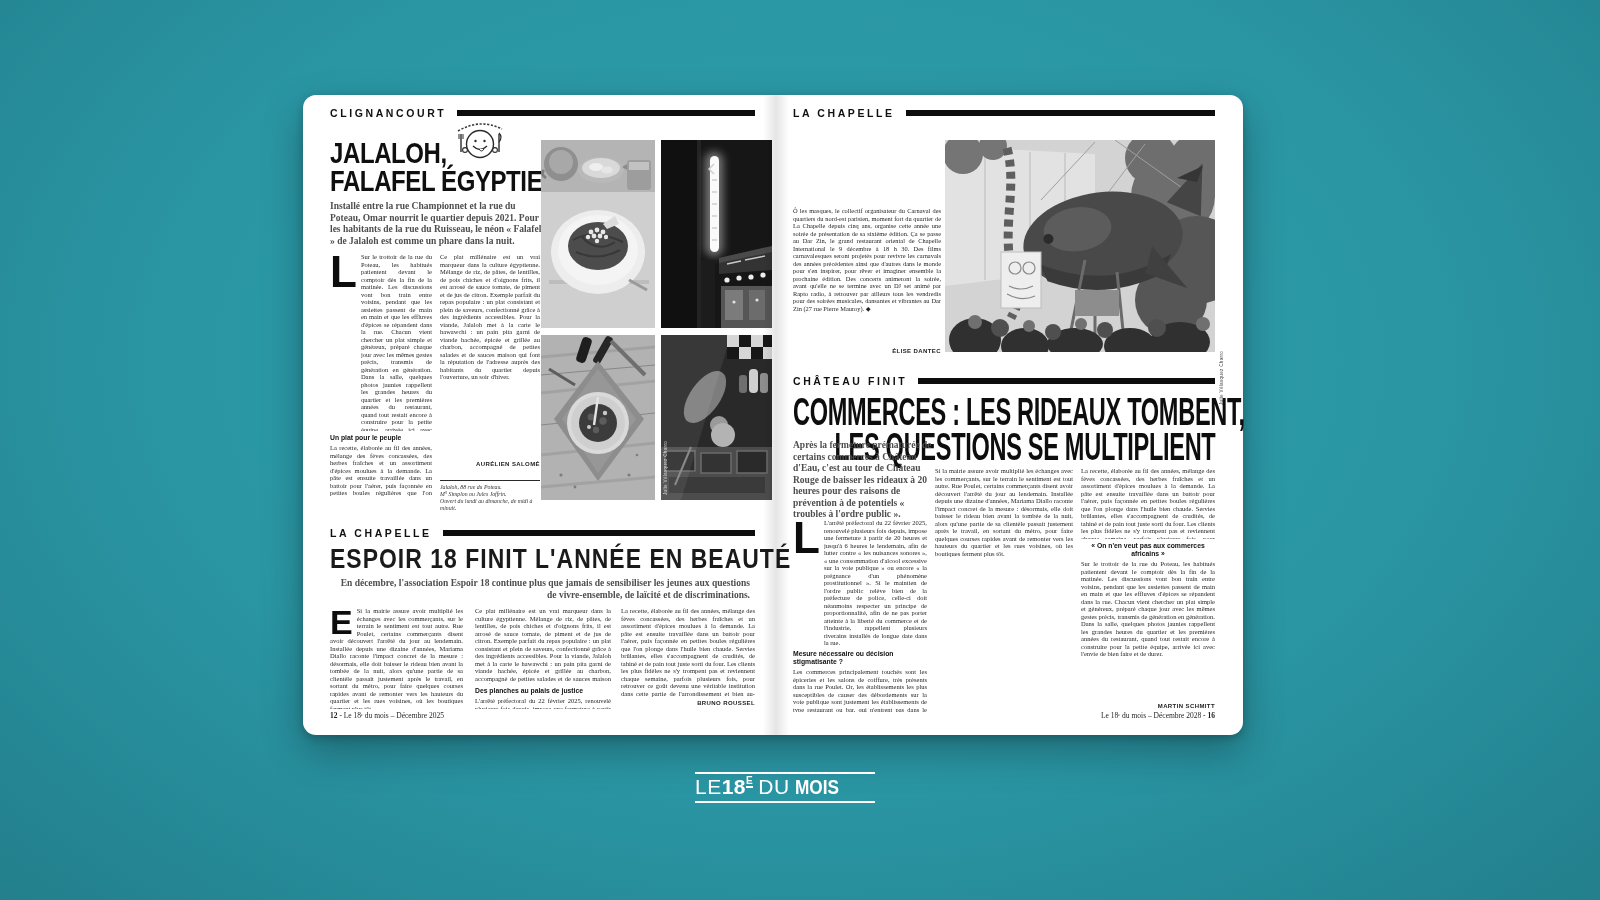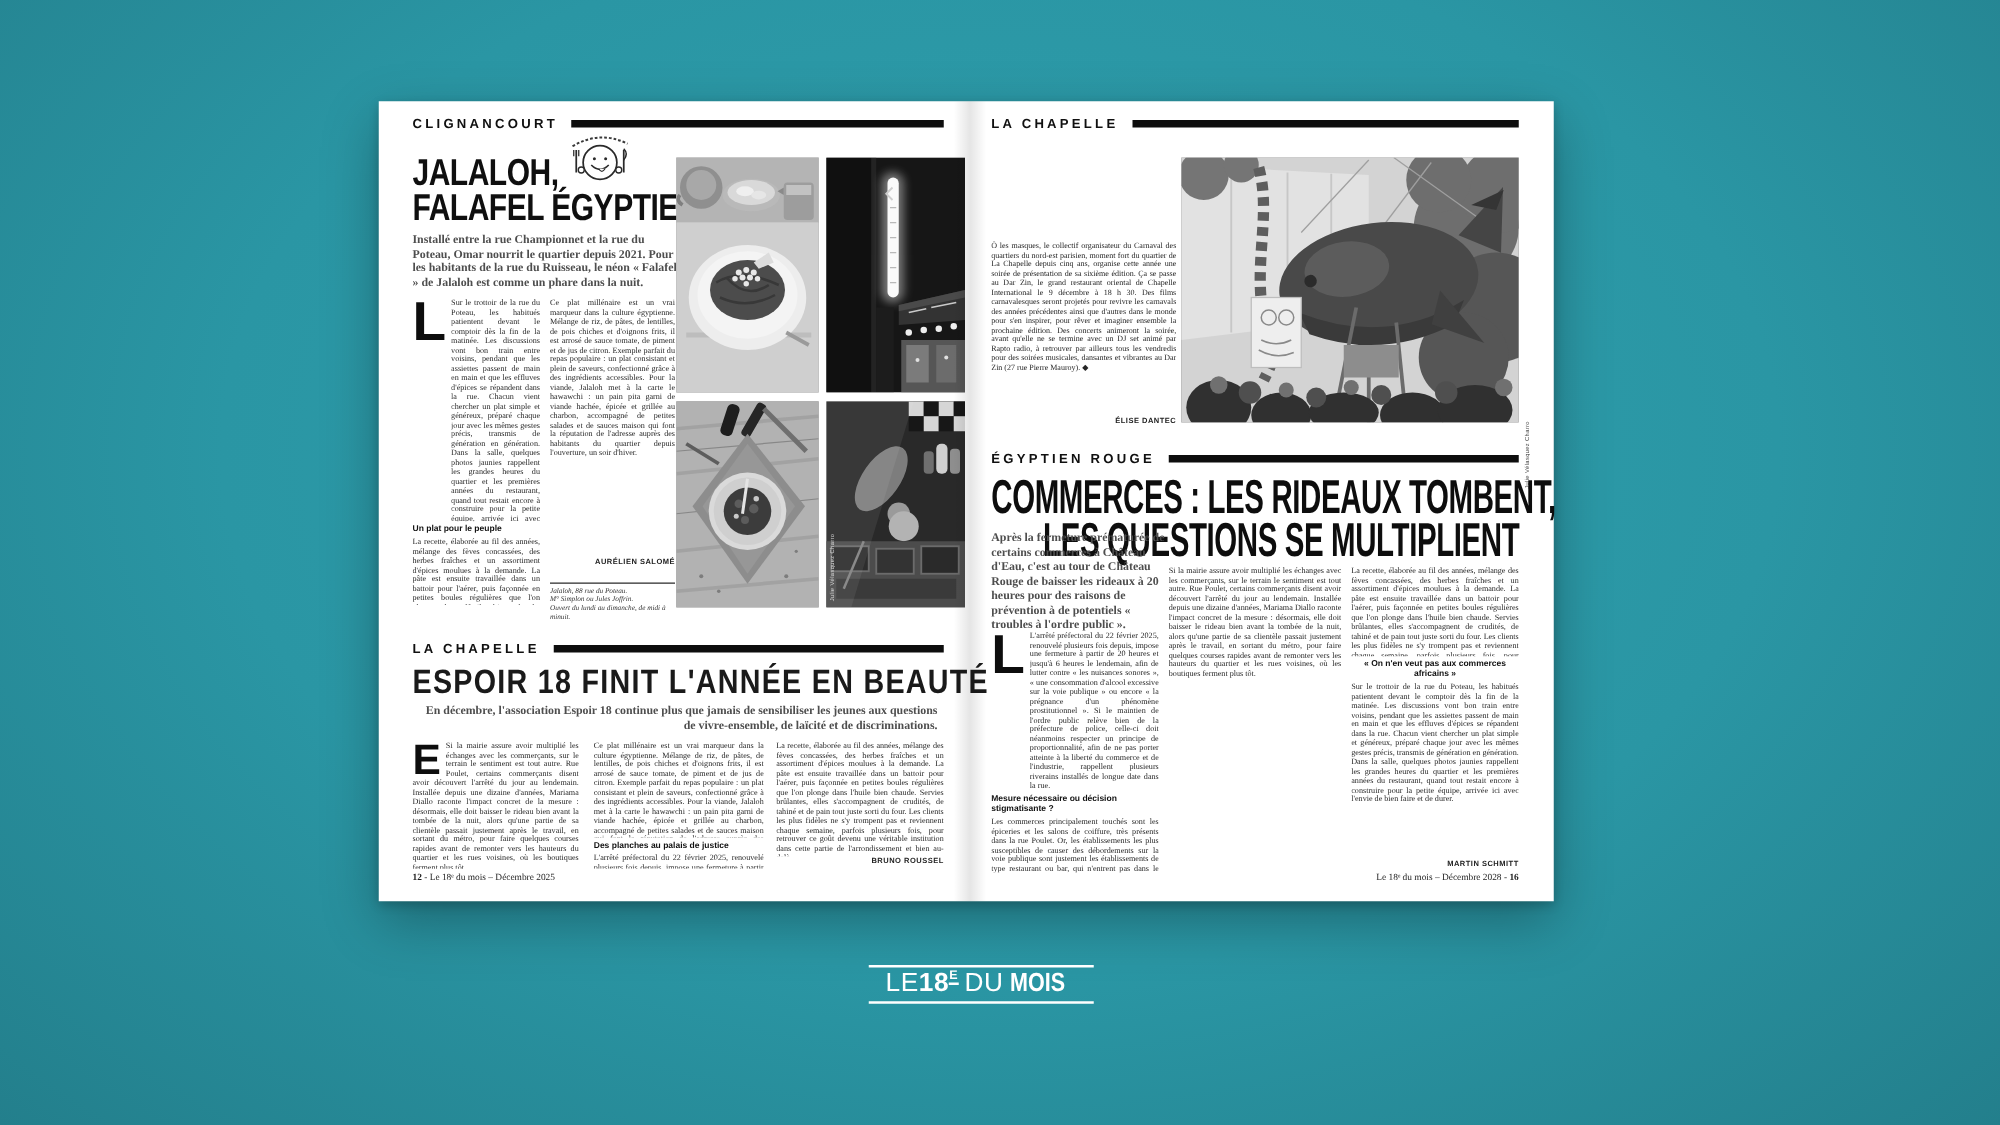--- a/index.html
+++ b/index.html
@@ -2,22 +2,22 @@
 <html><head>
 <meta charset="utf-8">
 <style>
   html,body{margin:0;padding:0;}
   body{
     width:1600px;height:900px;overflow:hidden;position:relative;
     background:radial-gradient(ellipse at 50% 40%, #2f9fad 0%, #2a96a4 55%, #237f8c 100%);
     font-family:"Liberation Sans", sans-serif;
   }
   .spread{
-    position:absolute;left:303px;top:81px;width:940px;height:640px;
-    background:#ffffff;border-radius:0;
+    position:absolute;left:303px;top:95px;width:940px;height:640px;
+    background:#ffffff;border-radius:13px;
     box-shadow:0 16px 42px rgba(0,0,0,.30), 0 3px 8px rgba(0,0,0,.20);
   }
   .fold{
     position:absolute;left:460px;top:0;width:26px;height:640px;
     background:linear-gradient(to right, rgba(0,0,0,0), rgba(0,0,0,.10) 50%, rgba(0,0,0,0));
     pointer-events:none;
   }
   .abs{position:absolute;}
   
   .section-head{display:flex;align-items:center;gap:11px;}
@@ -52,21 +52,21 @@
   .credit{font-size:4.6px;color:#444;letter-spacing:.3px;writing-mode:vertical-rl;transform:rotate(180deg);
           filter:blur(.35px);white-space:nowrap;}
   .credit.light{color:#d8d8d8;}
   
   .photo{position:absolute;overflow:hidden;background:#9a9a9a;}
   .photo svg{display:block;width:100%;height:100%;}
   
   .folio{font-family:"Liberation Serif", serif;font-size:7.5px;color:#1d1d1d;white-space:nowrap;}
   .folio b{font-weight:700;}
   
-  .logo{position:absolute;left:695px;top:772px;width:180px;text-align:center;color:#fff;
+  .logo{position:absolute;left:695px;top:772px;width:180px;color:#fff;
         border-top:2px solid #fff;border-bottom:2px solid #fff;padding:1px 0 2px;}
   .logo .row{font-size:21px;line-height:24px;letter-spacing:.5px;white-space:nowrap;}
   .logo .w500{font-weight:500;}
   .logo .supe{display:inline-block;font-size:10px;font-weight:700;vertical-align:top;margin-top:1px;
               border-bottom:2px solid #fff;line-height:10px;}
   .logo .mois{display:inline-block;font-weight:900;transform:scaleX(.82);transform-origin:left center;margin-left:5px;letter-spacing:0;}
   .logo .du{margin-left:5px;}
 </style>
 </head>
 <body>
@@ -370,21 +370,21 @@
           <circle cx="84" cy="186" r="6"></circle>
           <circle cx="136" cy="184" r="6"></circle>
           <circle cx="258" cy="184" r="7"></circle>
         </g>
     </svg>
   </div>
 
   <div class="abs credit" style="left:916px;top:200px;height:110px;">Julie Vélasquez Charro</div>
 
   <div class="abs section-head" style="left:490px;top:280px;width:422px;">
-    <span class="section-label">ÉGYPTIEN ROUGE</span>
+    <span class="section-label">CHÂTEAU FINIT</span>
     <span class="section-rule"></span>
   </div>
 
   <div class="abs hl-commerces sx-left" style="left:490px;top:300px;">COMMERCES : LES RIDEAUX TOMBENT,</div>
   <div class="abs hl-commerces sx-right" style="right:28px;top:335px;">LES QUESTIONS SE MULTIPLIENT</div>
 
   <div class="abs standfirst" style="left:490px;top:345px;width:142px;">Après la fermeture prématurée de certains commerces à Château d'Eau, c'est au tour de Château Rouge de baisser les rideaux à 20 heures pour des raisons de prévention à de potentiels « troubles à l'ordre public ».</div>
 
   <div class="abs greek" style="left:490px;top:424px;width:134px;height:196px;">
     <span class="dropcap">L</span>

